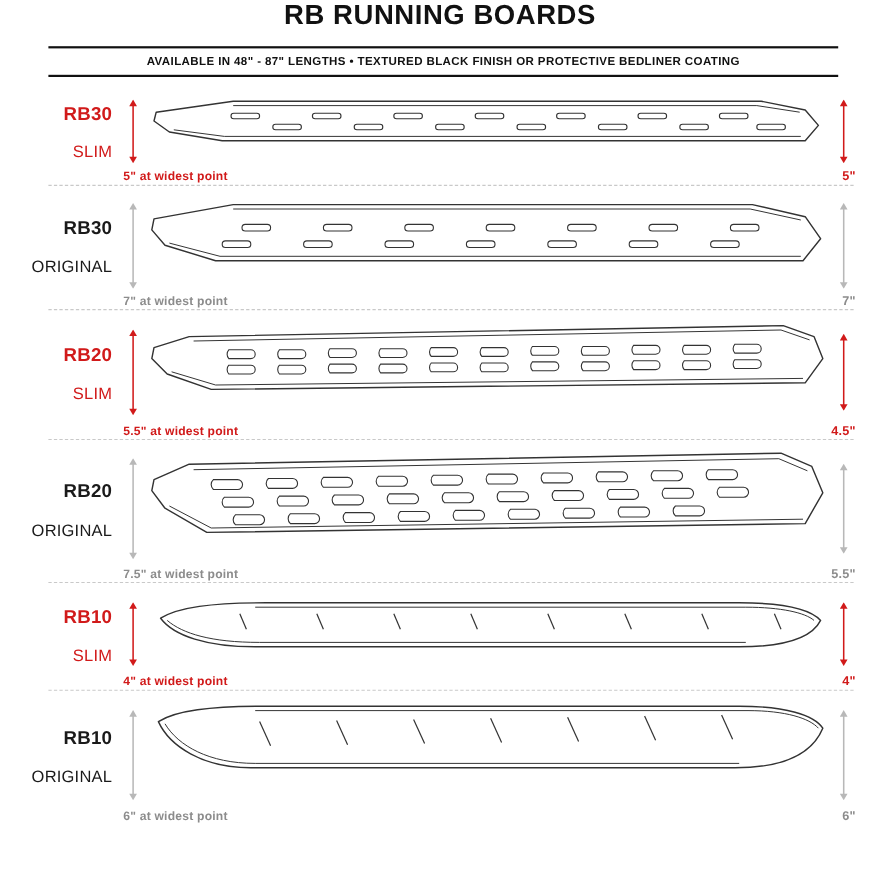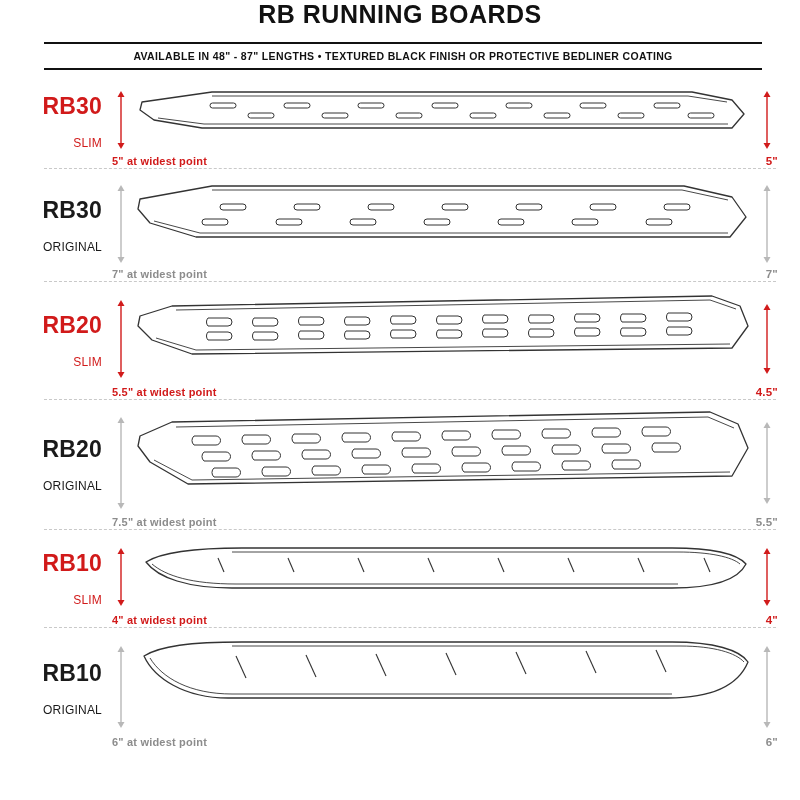--- a/index.html
+++ b/index.html
@@ -72,27 +72,27 @@
     position: absolute;
     left: 0;
     top: 50%;
     transform: translateY(-50%);
     width: 108px;
     text-align: right;
     padding-right: 6px;
     box-sizing: border-box;
   }
   .model {
-    font-size: 23px;
+    font-size: 17px;
     font-weight: bold;
     line-height: 1.05;
     letter-spacing: 0.2px;
   }
   .variant {
-    font-size: 12px;
+    font-size: 15px;
     line-height: 1.2;
     letter-spacing: 0.2px;
     margin-top: 18px;
   }
   .red { color: #d11a1a; }
   .dark { color: #1a1a1a; }
 
   
   .measure-left {
     position: absolute;

